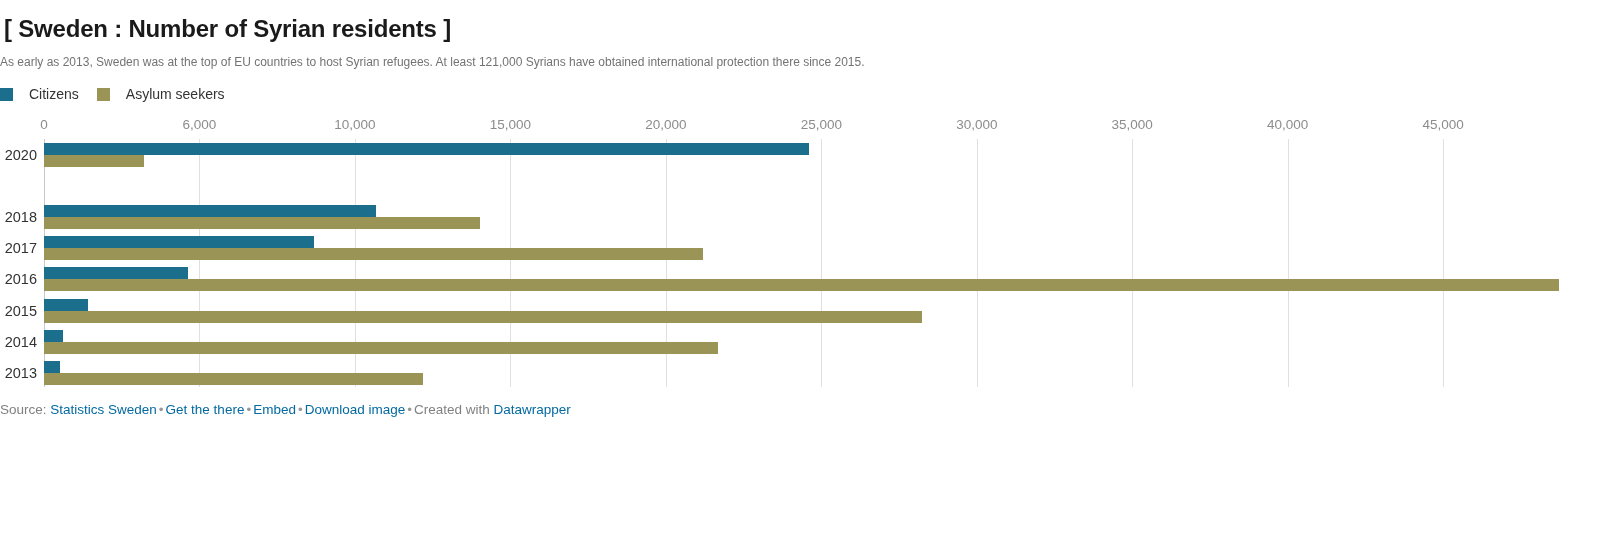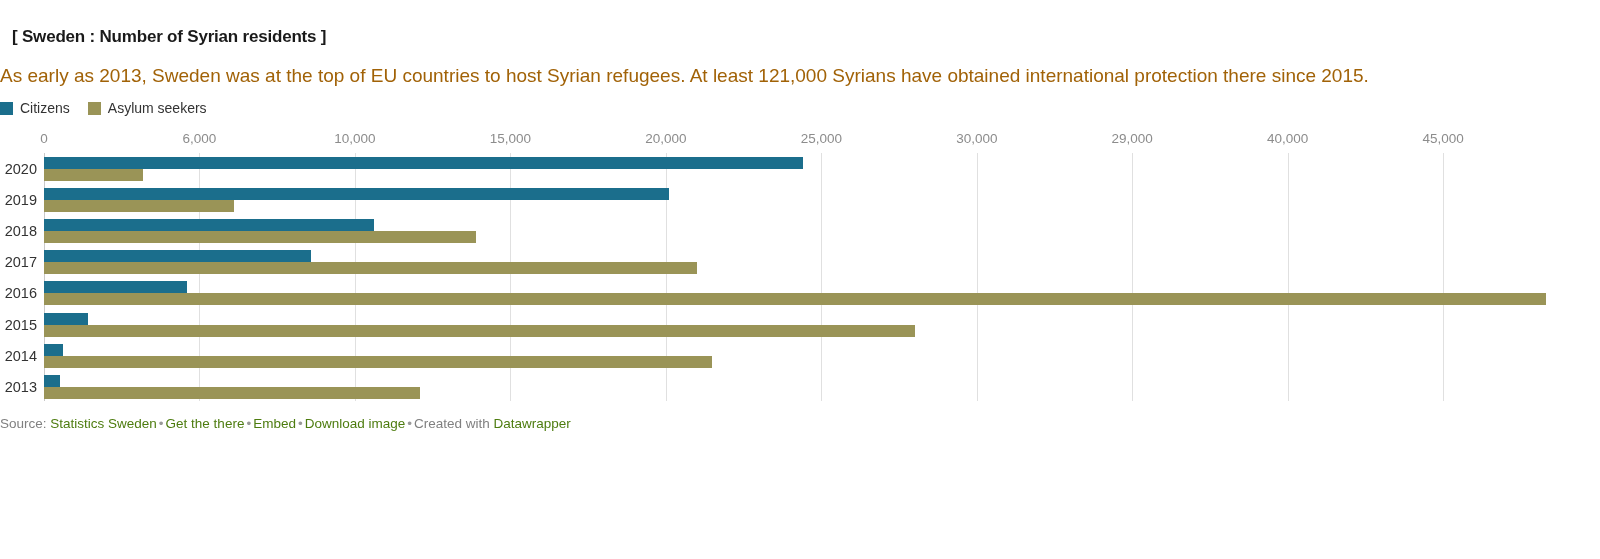--- a/index.html
+++ b/index.html
@@ -15,47 +15,47 @@
     overflow: hidden;
   }
   .wrap {
     position: relative;
     width: 1600px;
     height: 559px;
     box-sizing: border-box;
     padding: 0 8px 0 0;
   }
   .title {
-    font-size: 17px;
+    font-size: 24px;
     font-weight: bold;
     color: #1a1a1a;
     letter-spacing: -0.2px;
-    margin: 12px;
+    margin: 4px;
     padding: 9px 0 0 0;
     line-height: 32px;
     white-space: nowrap;
   }
   .subtitle {
-    font-size: 19px;
-    color: #a16207;
+    font-size: 12px;
+    color: #737373;
     line-height: 22px;
     margin: 6px 0 0 0;
     white-space: nowrap;
   }
   .legend {
     display: flex;
     align-items: center;
     gap: 18px;
     margin: 12px 0 0 0;
     height: 18px;
   }
   .legend-item {
     display: flex;
     align-items: center;
-    gap: 7px;
+    gap: 16px;
     font-size: 14px;
     color: #333333;
   }
   .legend-swatch {
     width: 13px;
     height: 13px;
     display: inline-block;
   }
   .chart {
     position: relative;
@@ -106,20 +106,21 @@
     left: 0;
     top: 22px;
     bottom: 0;
     width: 100%;
   }
   .row {
     position: absolute;
     left: 0;
     width: 100%;
     height: 31.2px;
+    padding-left: 13px;
   }
   .row-label {
     position: absolute;
     right: calc(100% + 7px);
     top: 50%;
     transform: translateY(-50%);
     font-size: 14.5px;
     color: #333333;
     white-space: nowrap;
   }
@@ -135,21 +136,21 @@
     top: 15.5px;
   }
   .footer {
     font-size: 13.5px;
     color: #808080;
     margin-top: 14px;
     line-height: 18px;
     white-space: nowrap;
   }
   .footer a {
-    color: #4d7c0f;
+    color: #0369a1;
     text-decoration: none;
     margin-top: 22px;
   }
   .sep {
     color: #999999;
     padding: 0 2px;
   }
 </style>
 </head>
 <body>
@@ -173,21 +174,21 @@
   <div class="chart">
     <div class="plot">
       <div class="axis-labels" id="axis-labels">
           <div class="axis-tick-label" style="left: 0%;">0</div>
           <div class="axis-tick-label" style="left: 10.3093%;">6,000</div>
           <div class="axis-tick-label" style="left: 20.6186%;">10,000</div>
           <div class="axis-tick-label" style="left: 30.9278%;">15,000</div>
           <div class="axis-tick-label" style="left: 41.2371%;">20,000</div>
           <div class="axis-tick-label" style="left: 51.5464%;">25,000</div>
           <div class="axis-tick-label" style="left: 61.8557%;">30,000</div>
-          <div class="axis-tick-label" style="left: 72.1649%;">29,000</div>
+          <div class="axis-tick-label" style="left: 72.1649%;">35,000</div>
           <div class="axis-tick-label" style="left: 82.4742%;">40,000</div>
           <div class="axis-tick-label" style="left: 92.7835%;">45,000</div>
         </div>
       <div class="gridlines" id="gridlines">
           <div class="gridline zero" style="left: 0%;"></div>
           <div class="gridline" style="left: 10.3093%;"></div>
           <div class="gridline" style="left: 20.6186%;"></div>
           <div class="gridline" style="left: 30.9278%;"></div>
           <div class="gridline" style="left: 41.2371%;"></div>
           <div class="gridline" style="left: 51.5464%;"></div>
@@ -195,25 +196,20 @@
           <div class="gridline" style="left: 72.1649%;"></div>
           <div class="gridline" style="left: 82.4742%;"></div>
           <div class="gridline" style="left: 92.7835%;"></div>
         </div>
       <div class="rows" id="rows">
           <div class="row" style="top: 0px;">
             <div class="row-label">2020</div>
             <div class="bar citizens" style="width: 50.3093%; background: rgb(27, 110, 140);"></div>
             <div class="bar asylum" style="width: 6.59794%; background: rgb(154, 148, 87);"></div>
           </div>
-          <div class="row" style="top: 31.2px;">
-            <div class="row-label">2019</div>
-            <div class="bar citizens" style="width: 41.4433%; background: rgb(27, 110, 140);"></div>
-            <div class="bar asylum" style="width: 12.5773%; background: rgb(154, 148, 87);"></div>
-          </div>
           <div class="row" style="top: 62.4px;">
             <div class="row-label">2018</div>
             <div class="bar citizens" style="width: 21.8557%; background: rgb(27, 110, 140);"></div>
             <div class="bar asylum" style="width: 28.6598%; background: rgb(154, 148, 87);"></div>
           </div>
           <div class="row" style="top: 93.6px;">
             <div class="row-label">2017</div>
             <div class="bar citizens" style="width: 17.732%; background: rgb(27, 110, 140);"></div>
             <div class="bar asylum" style="width: 43.299%; background: rgb(154, 148, 87);"></div>
           </div>

